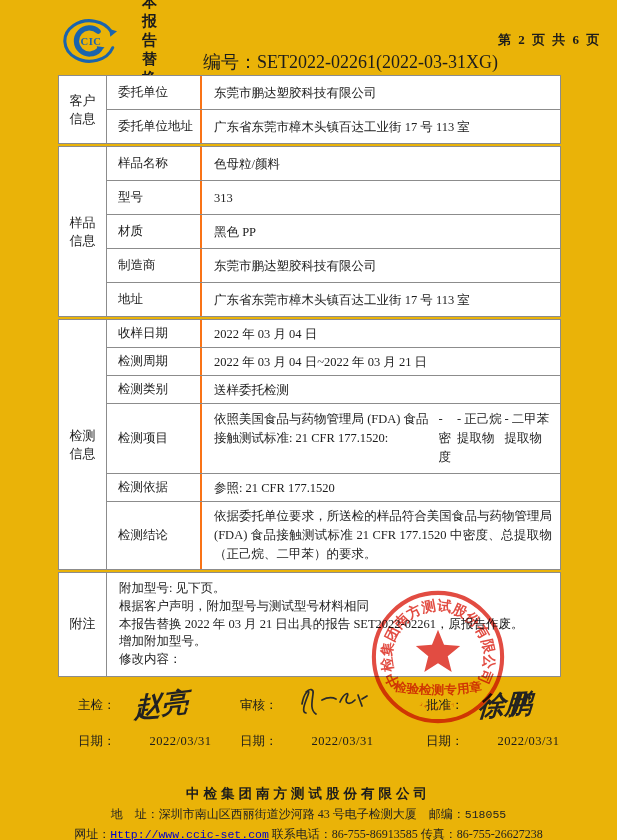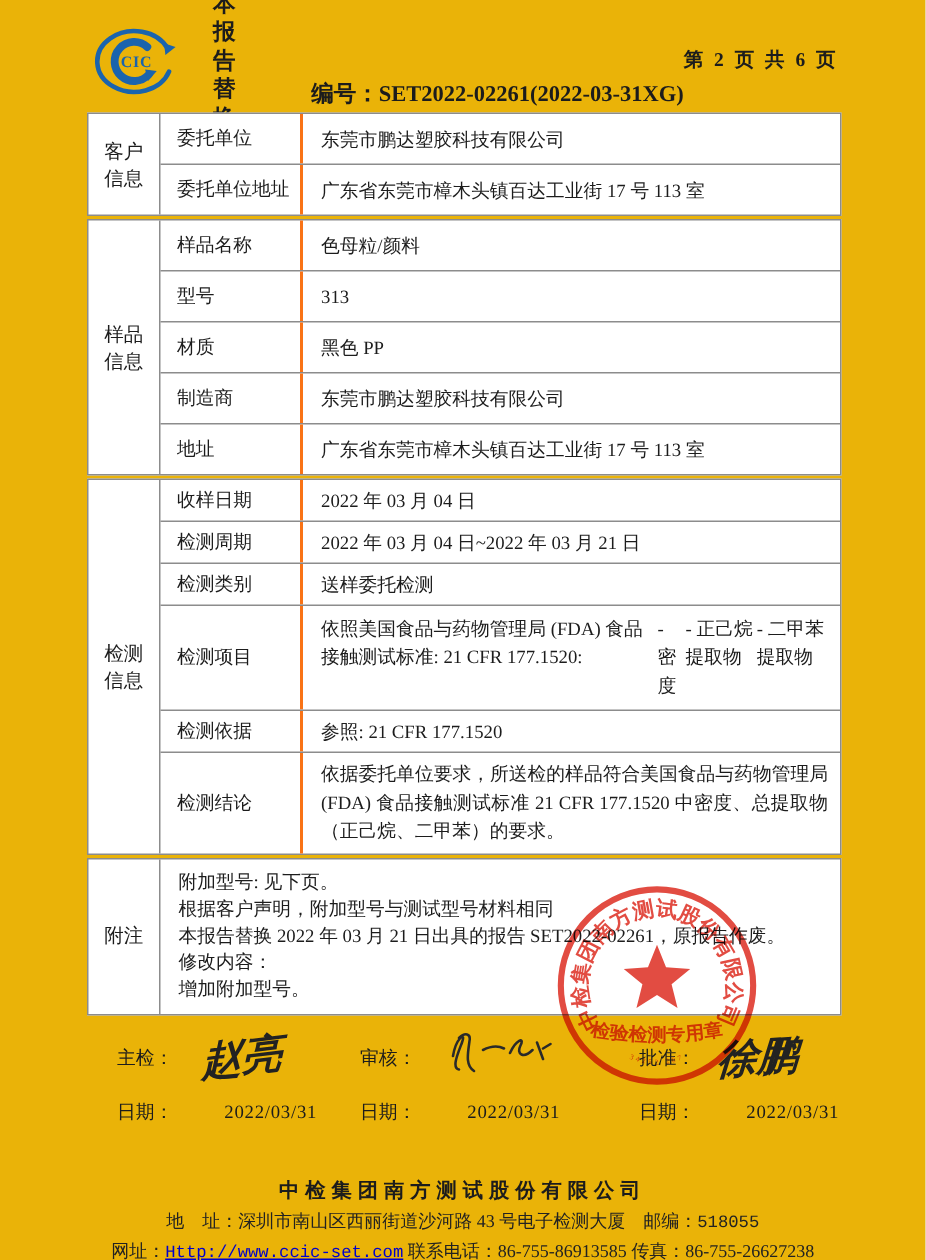--- a/index.html
+++ b/index.html
@@ -3,21 +3,21 @@
 <meta charset="utf-8">
 <style>
   html,body{margin:0;padding:0;background:#e8e8e8;}
   .page{position:relative;width:617px;height:840px;margin:0 auto;background:#eab308;
         font-family:"Liberation Serif","DejaVu Serif",serif;color:#1c1c1c;overflow:hidden;}
 
   
   .header{position:absolute;top:13px;left:62px;right:58px;height:54px;display:flex;align-items:center;}
   .logo{flex:0 0 auto;width:56px;height:47px;}
   .report-title{margin-left:24px;font-size:15px;font-weight:bold;letter-spacing:2px;}
-  .report-number{margin-left:44px;font-size:15px;font-weight:bold;white-space:nowrap;margin-top:44px;}
+  .report-number{margin-left:44px;font-size:18px;font-weight:normal;white-space:nowrap;margin-top:44px;}
   .page-indicator{margin-left:auto;font-size:13px;font-weight:bold;letter-spacing:2px;white-space:nowrap;}
 
   
   .doc-table{position:absolute;top:75px;left:58px;width:503px;font-size:12.5px;}
   .sec{display:flex;border:1px solid #8c8c8c;margin-bottom:2px;background:#fff;}
   .sec-label{flex:0 0 47px;border-right:1px solid #8c8c8c;display:flex;flex-direction:column;
              justify-content:center;align-items:center;gap:0;font-size:13px;}
   .sec-rows{flex:1;display:flex;flex-direction:column;}
   .row{display:flex;border-top:1px solid #8c8c8c;}
   .row:first-child{border-top:none;}
@@ -173,22 +173,22 @@
     </div>
 
     <div class="sec sec-notes">
       <div class="sec-label">
         <span>附注</span>
       </div>
       <div class="notes-body">
         <div>附加型号: 见下页。</div>
         <div>根据客户声明，附加型号与测试型号材料相同</div>
         <div>本报告替换 2022 年 03 月 21 日出具的报告 SET2022-02261，原报告作废。</div>
+        <div>增加附加型号。</div>
         <div>修改内容：</div>
-        <div>增加附加型号。</div>
       </div>
     </div>
   </div>
 
   <div class="sig-row">
     <div class="sig-cell c1">
       <span class="sig-label">主检：</span>
       <span class="handname">赵亮</span>
     </div>
     <div class="sig-cell c2">

